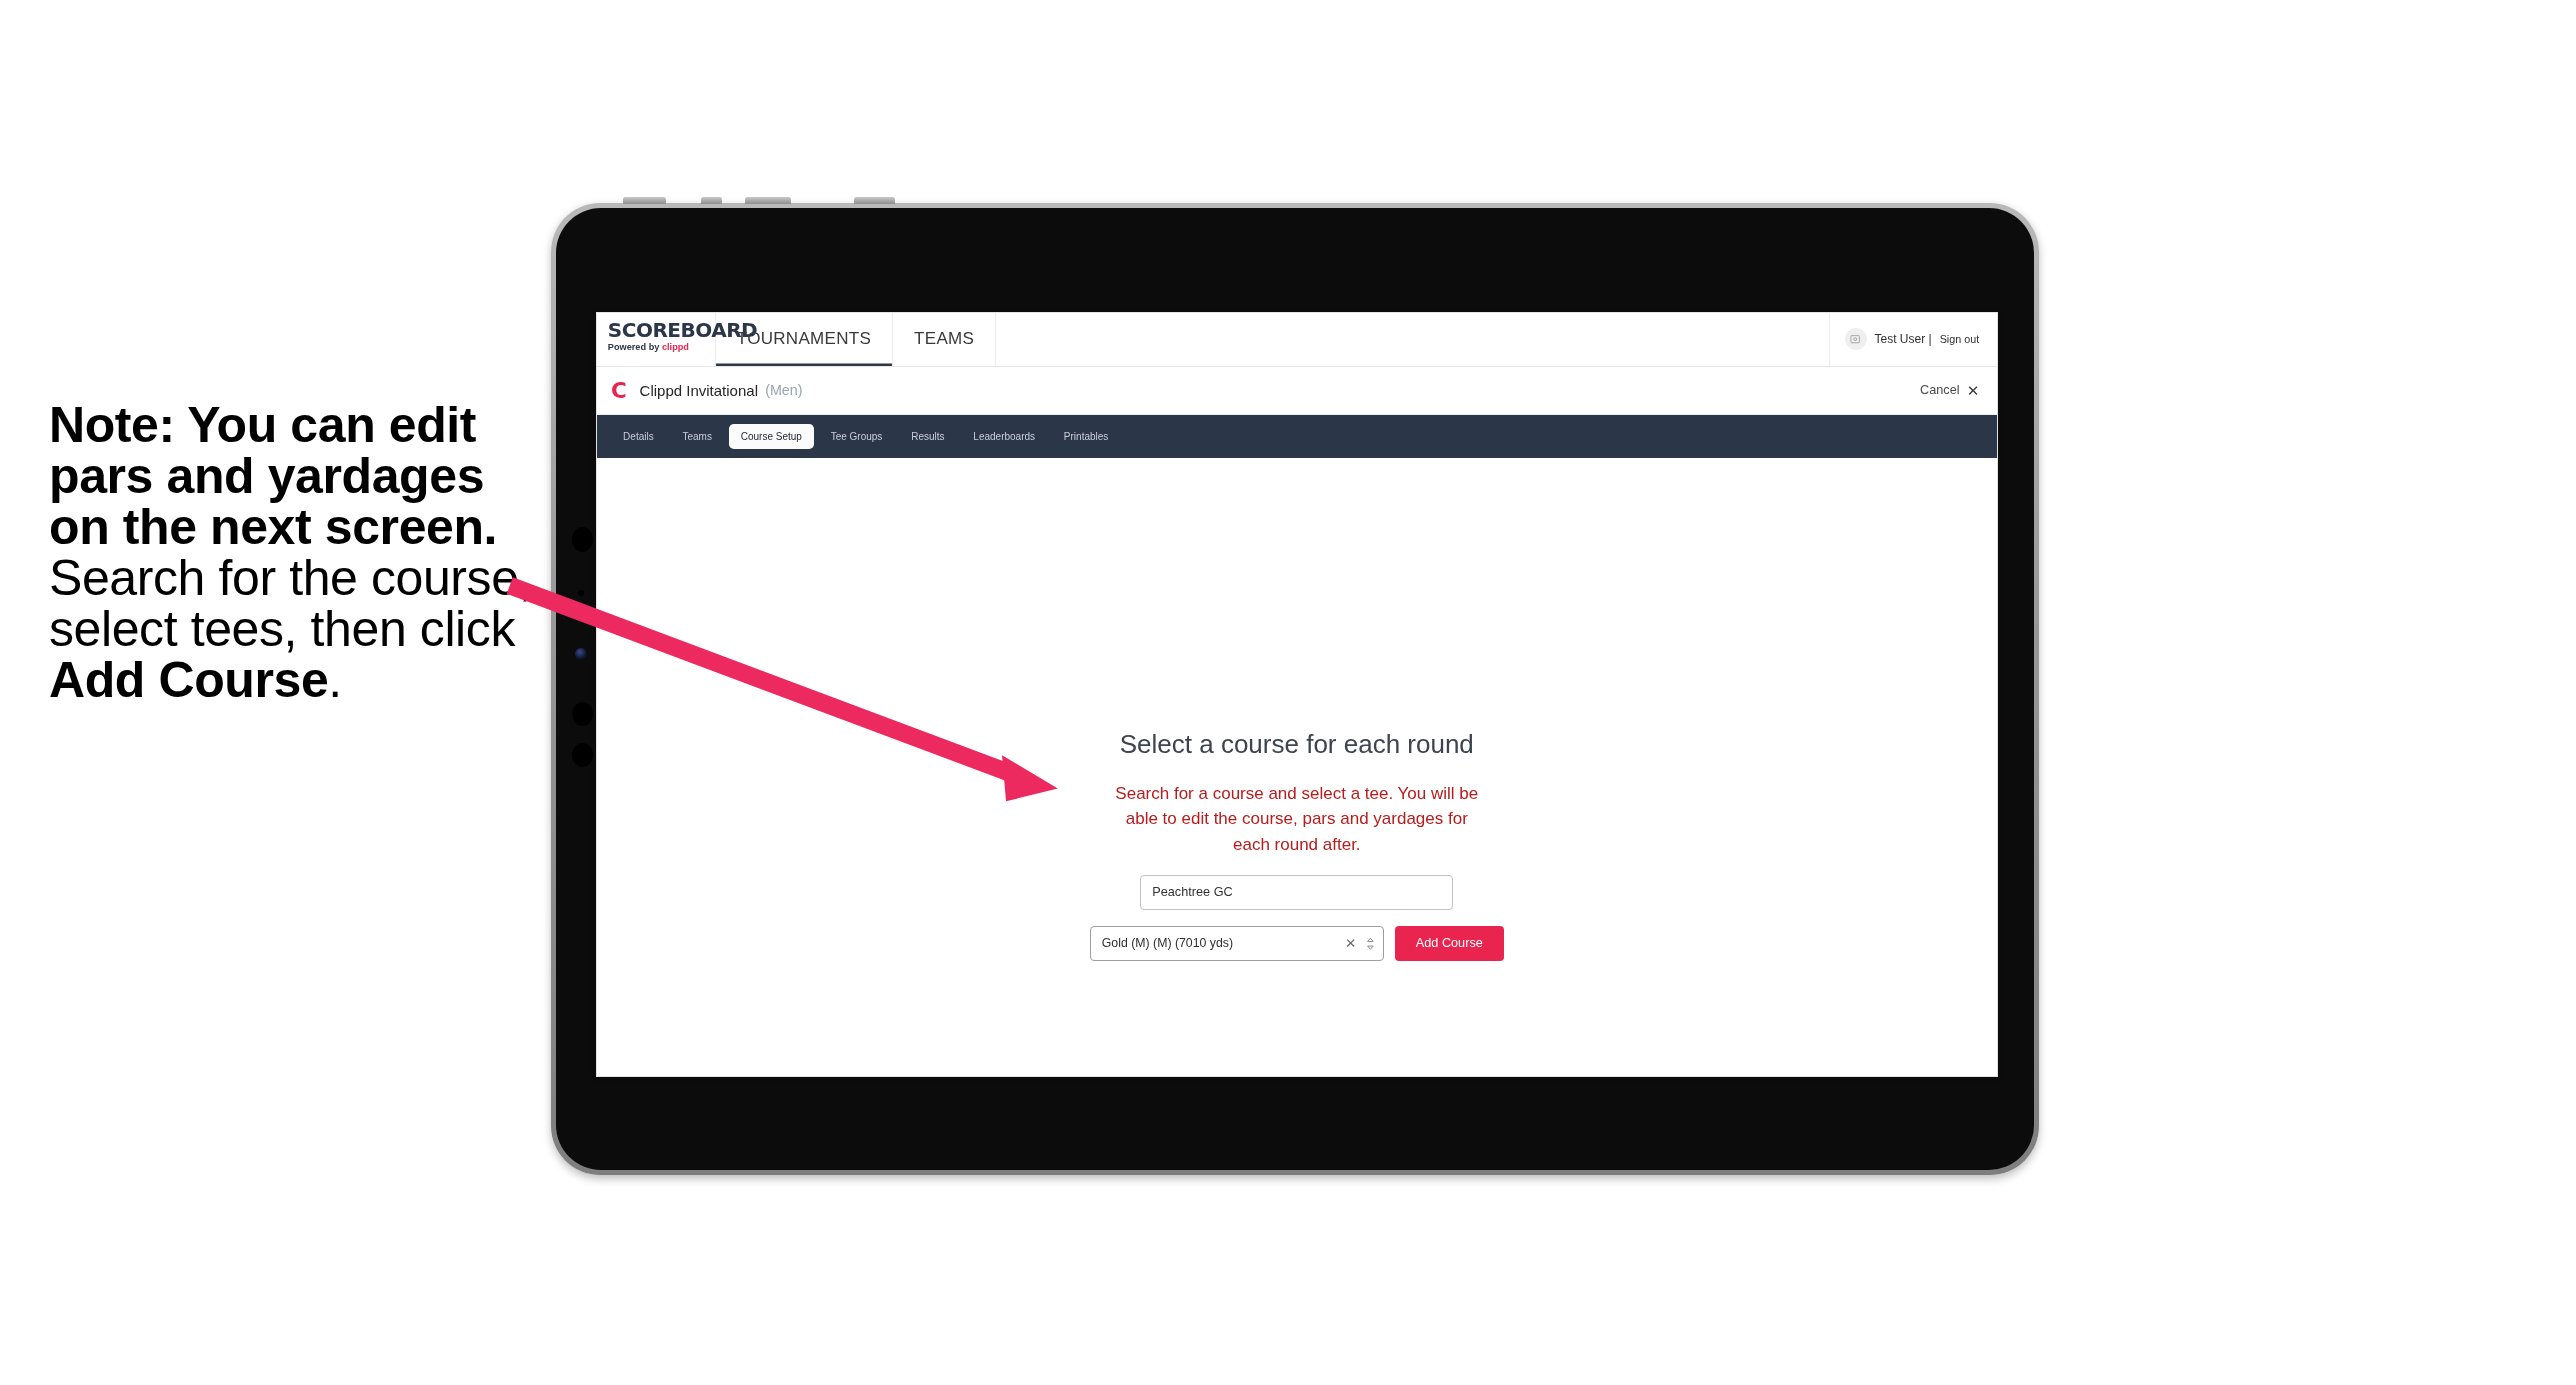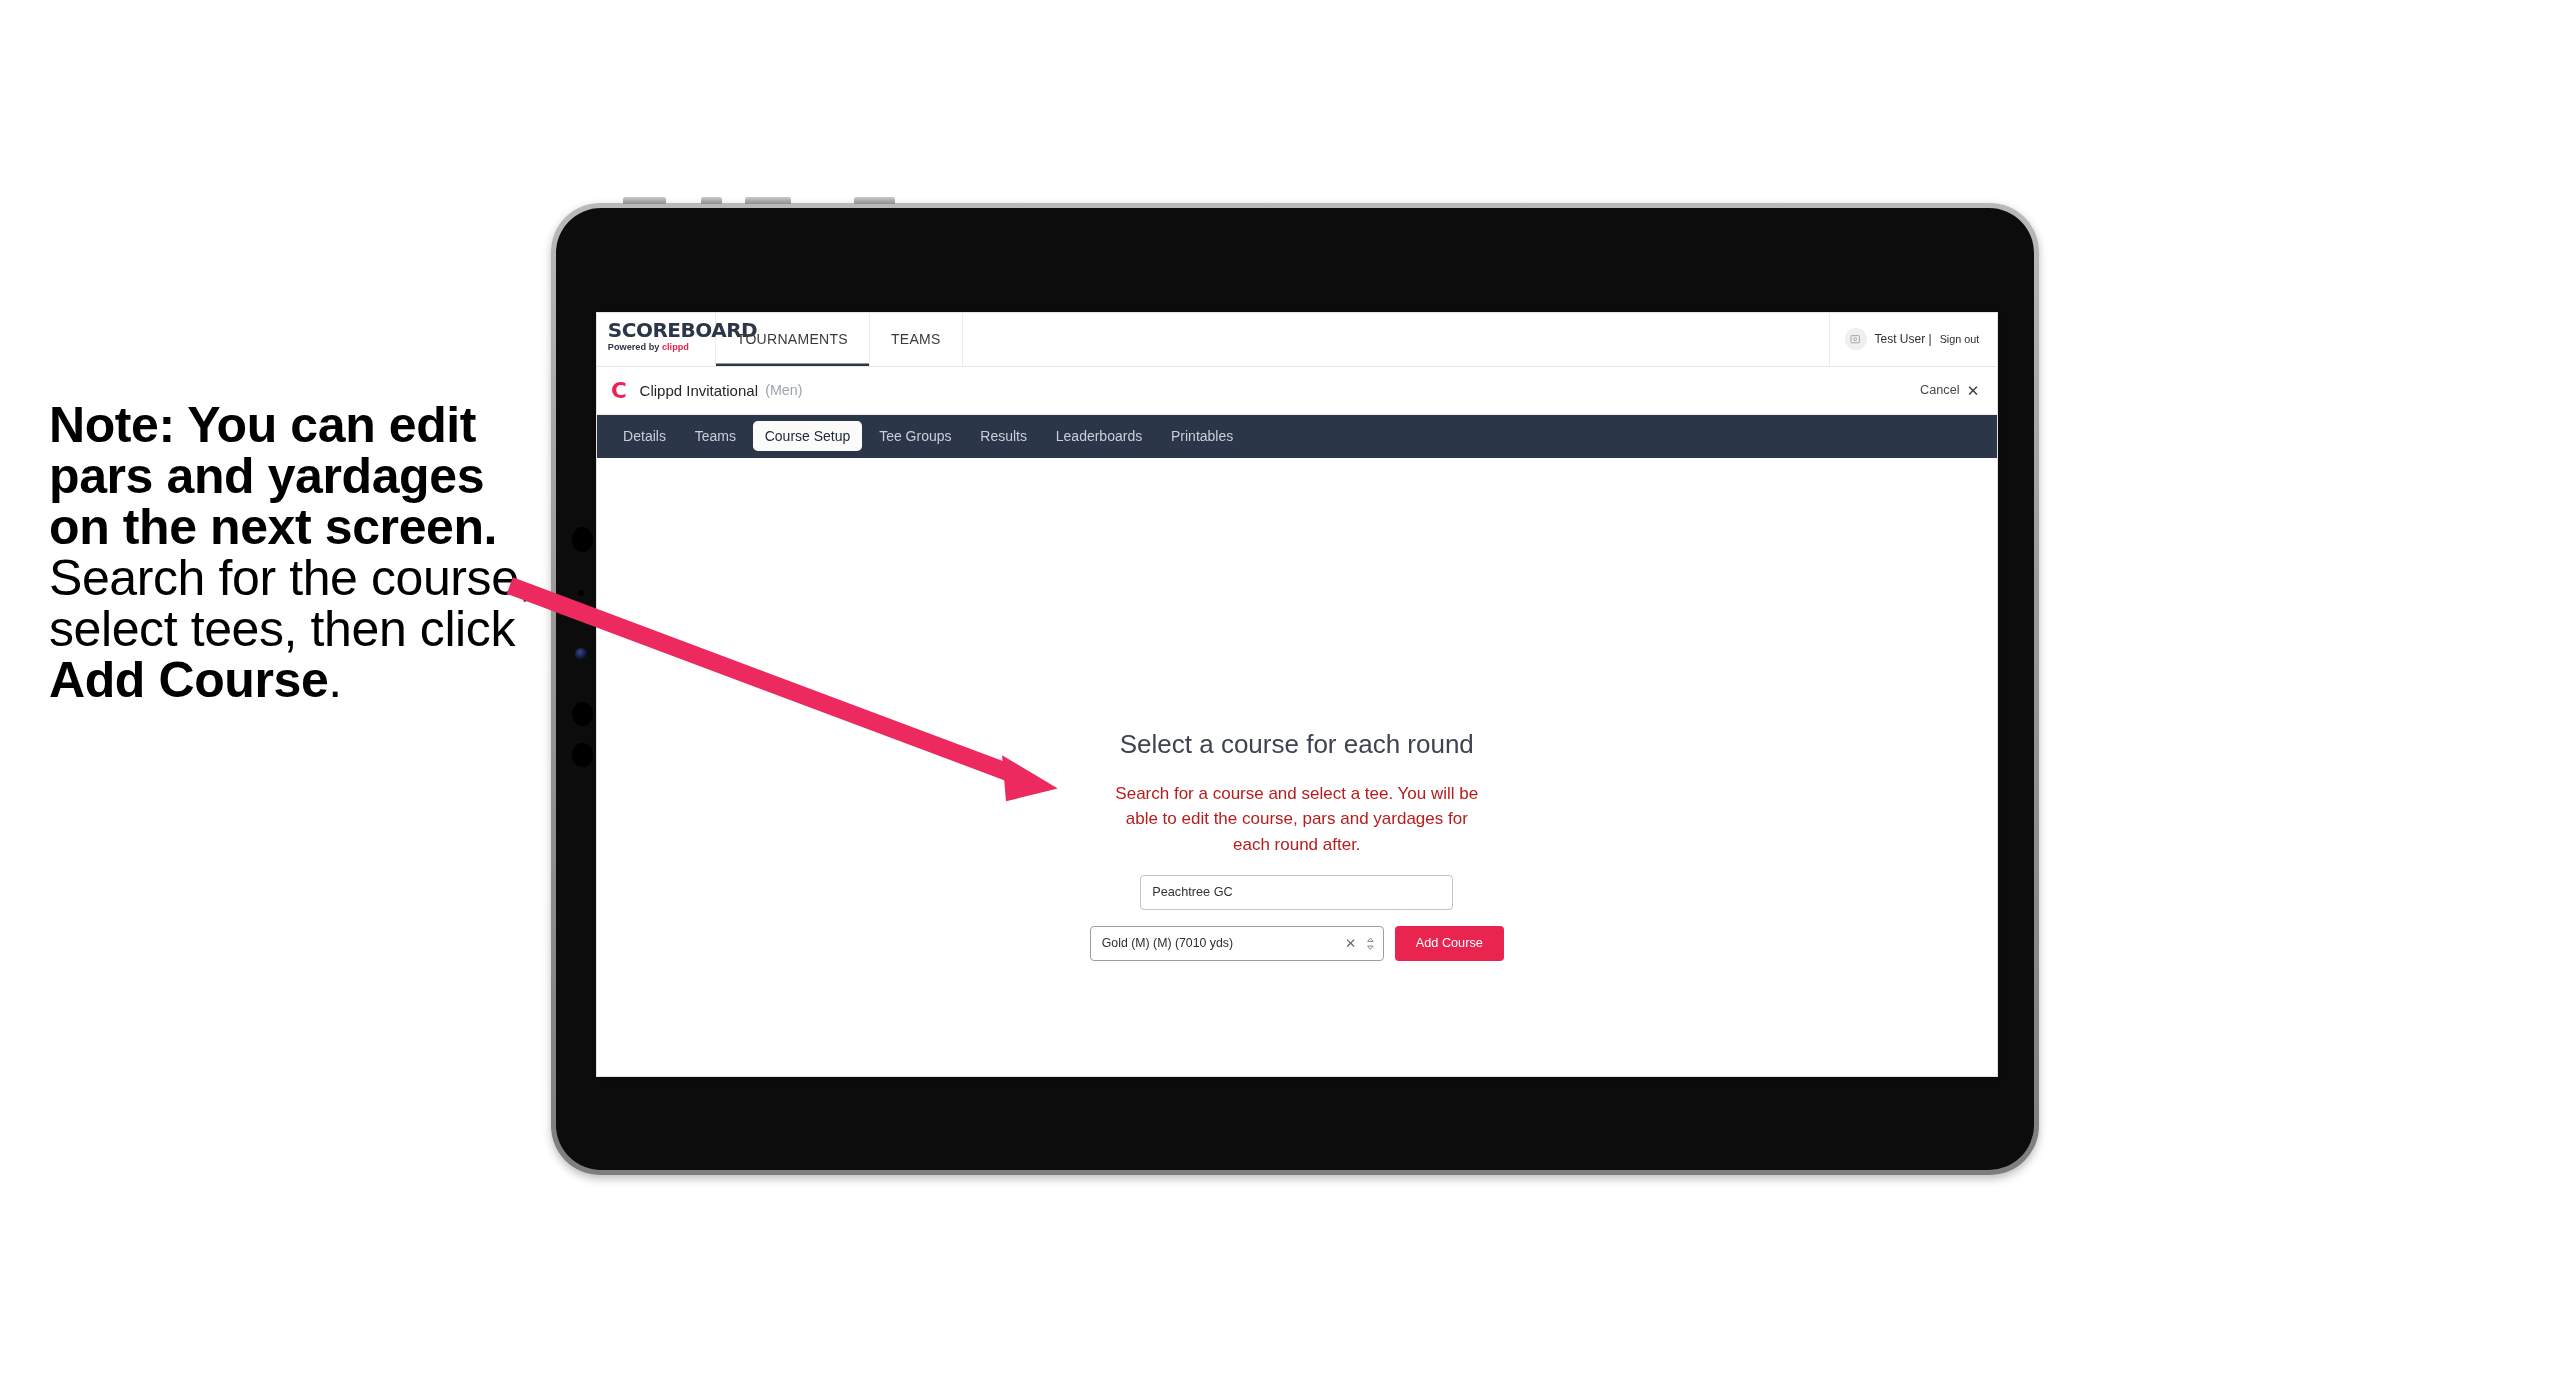--- a/index.html
+++ b/index.html
@@ -107,21 +107,21 @@
     color: #2b3648;
     margin-top: 3.2px;
     line-height: 1;
   }
   .brand-sub .clippd { color: #e8244f; }
 
   .topnav-tabs { display: flex; align-items: stretch; flex: 0 0 auto; }
   .topnav-tab {
     padding: 0 21px;
     display: flex; align-items: center;
-    font-size: 14px;
+    font-size: 17px;
     color: #3a3a3a;
     letter-spacing: 0.3px;
     border-right: 0.8px solid #ededed;
     cursor: pointer;
     position: relative;
   }
   .topnav-tab.active { box-shadow: inset 0 -2.4px 0 0 #2b3648; }
 
   .topbar-spacer { flex: 1 1 auto; border-right: 0.8px solid #ededed; }
 
@@ -168,21 +168,21 @@
 
   
   .subnav {
     height: 43px;
     background: #2b3648;
     display: flex; align-items: center;
     padding: 0 14.3px;
     gap: 4.8px;
   }
   .subnav-item {
-    font-size: 14px;
+    font-size: 10px;
     color: #c9cfd8;
     padding: 7.2px 12px;
     border-radius: 4.8px;
     cursor: pointer;
     white-space: nowrap;
   }
   .subnav-item.active {
     background: #fbfbfb;
     color: #222b3a;
     font-weight: normal;

